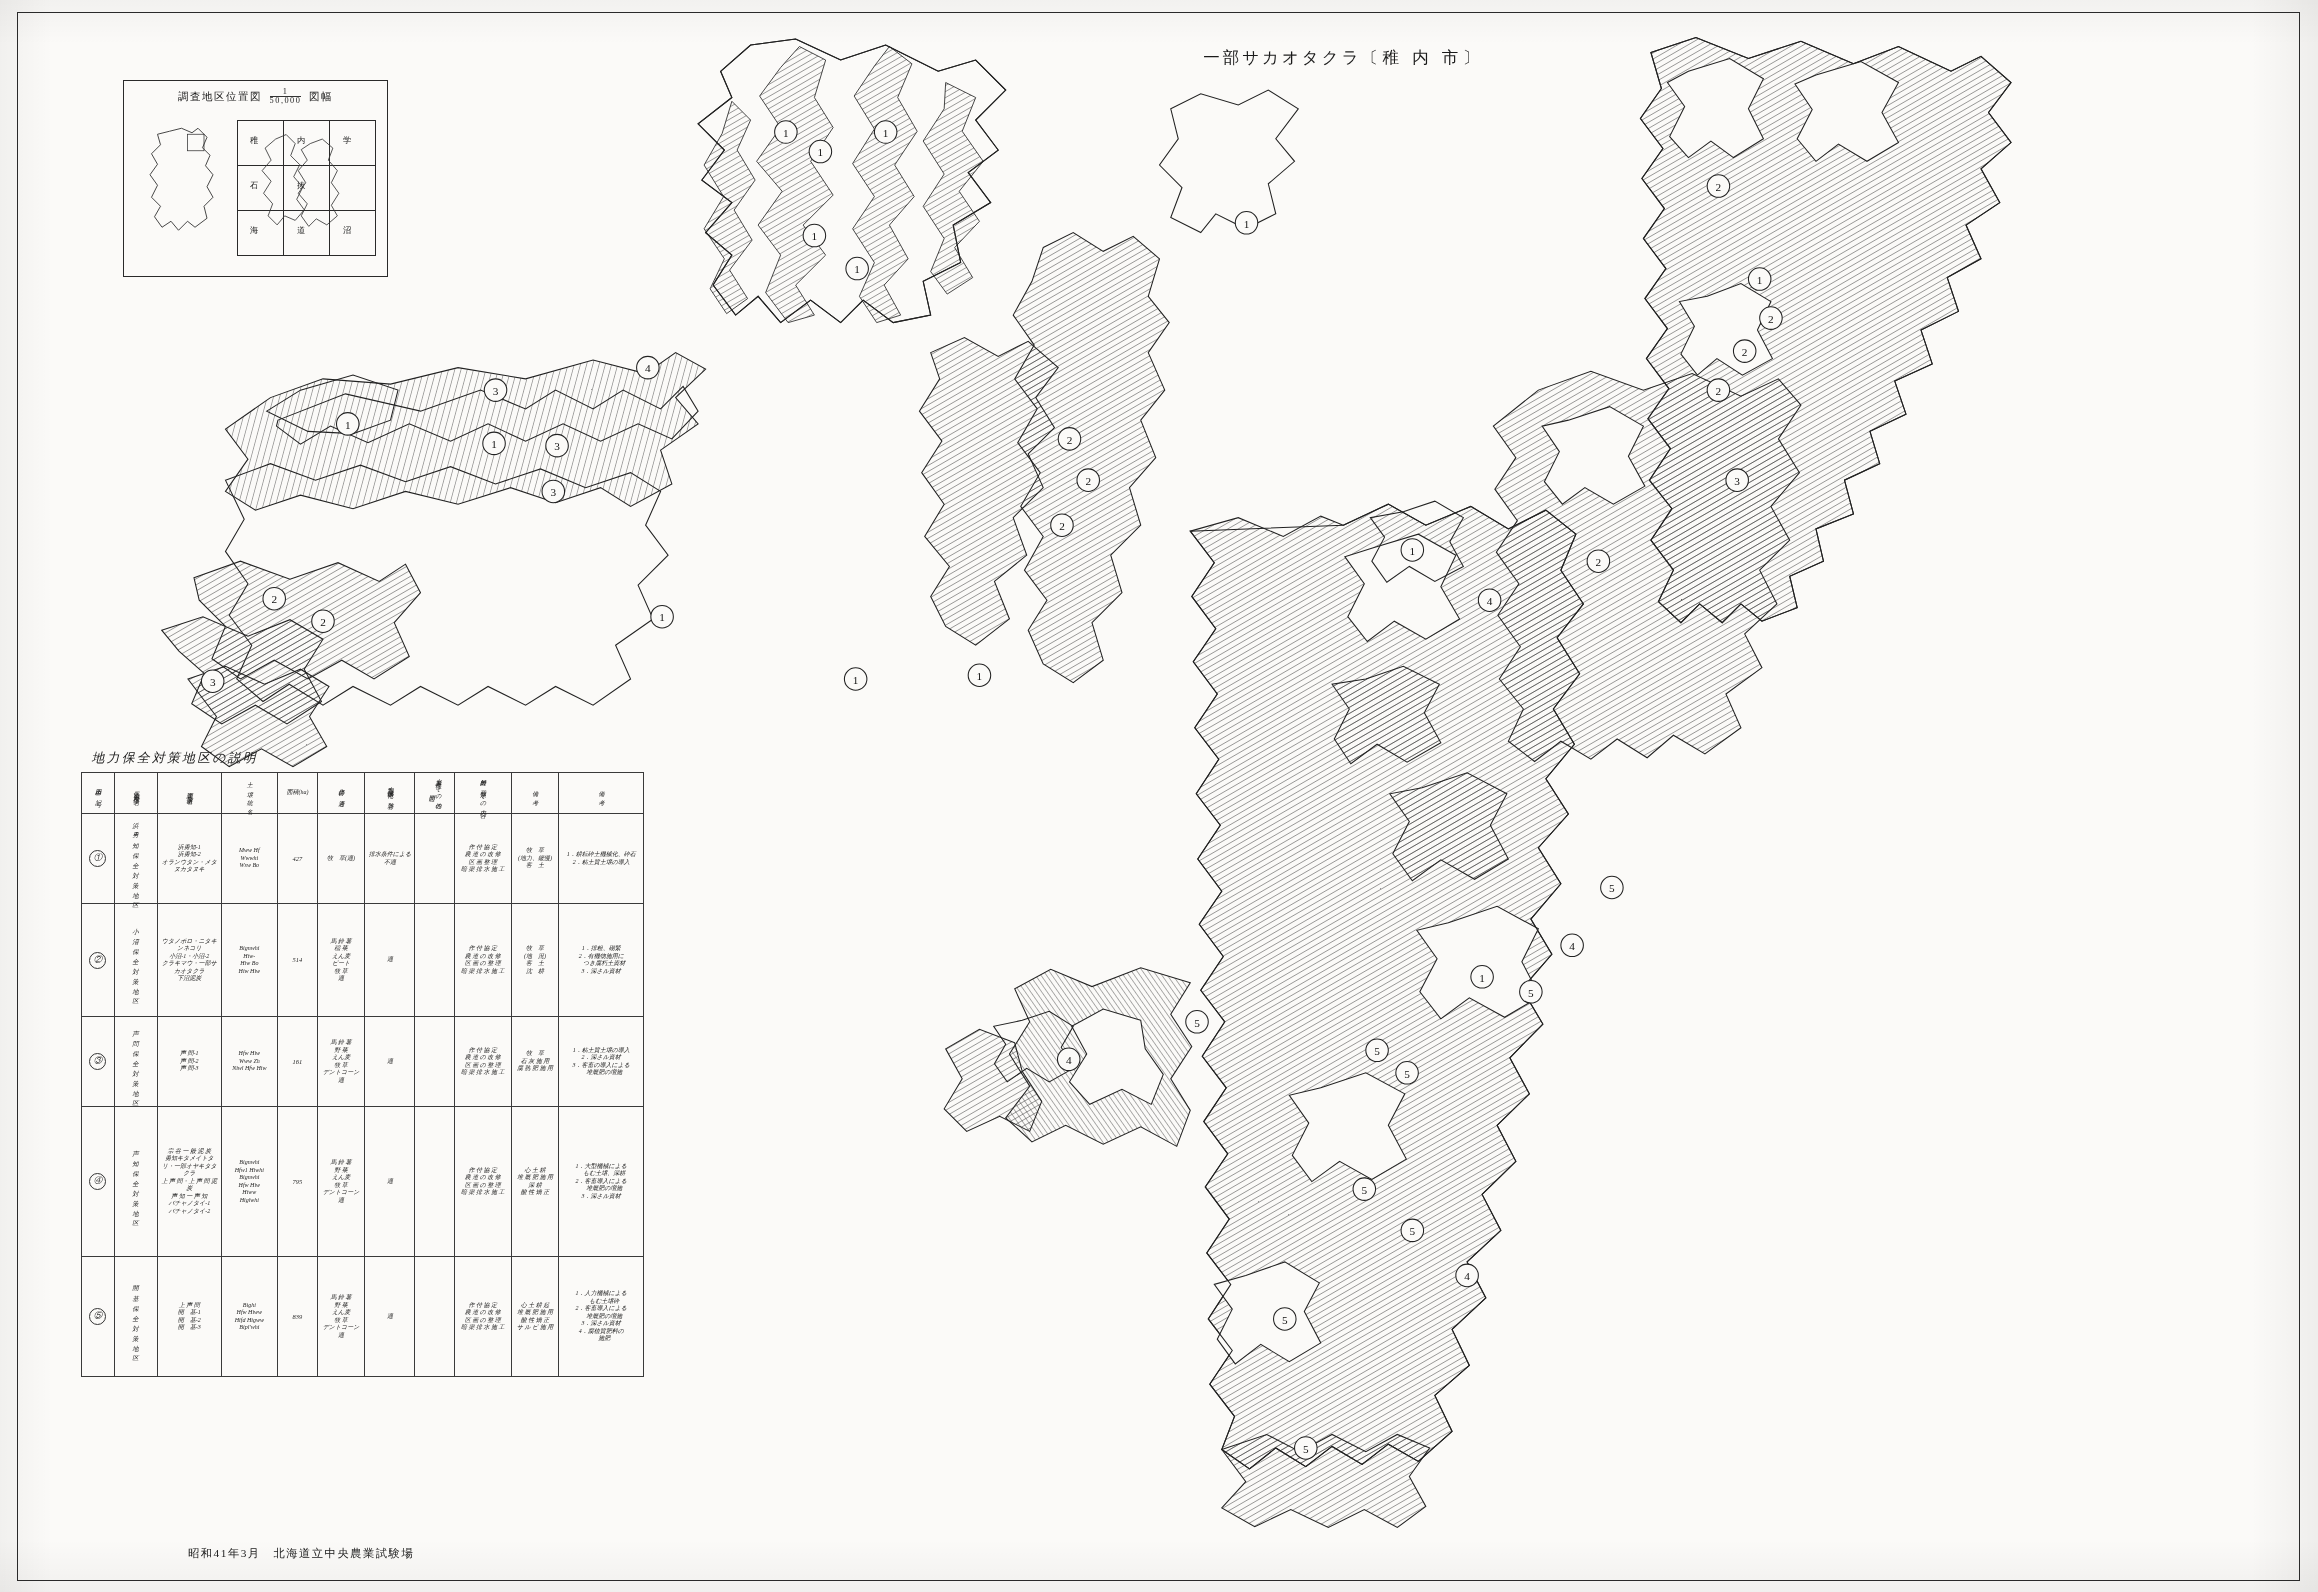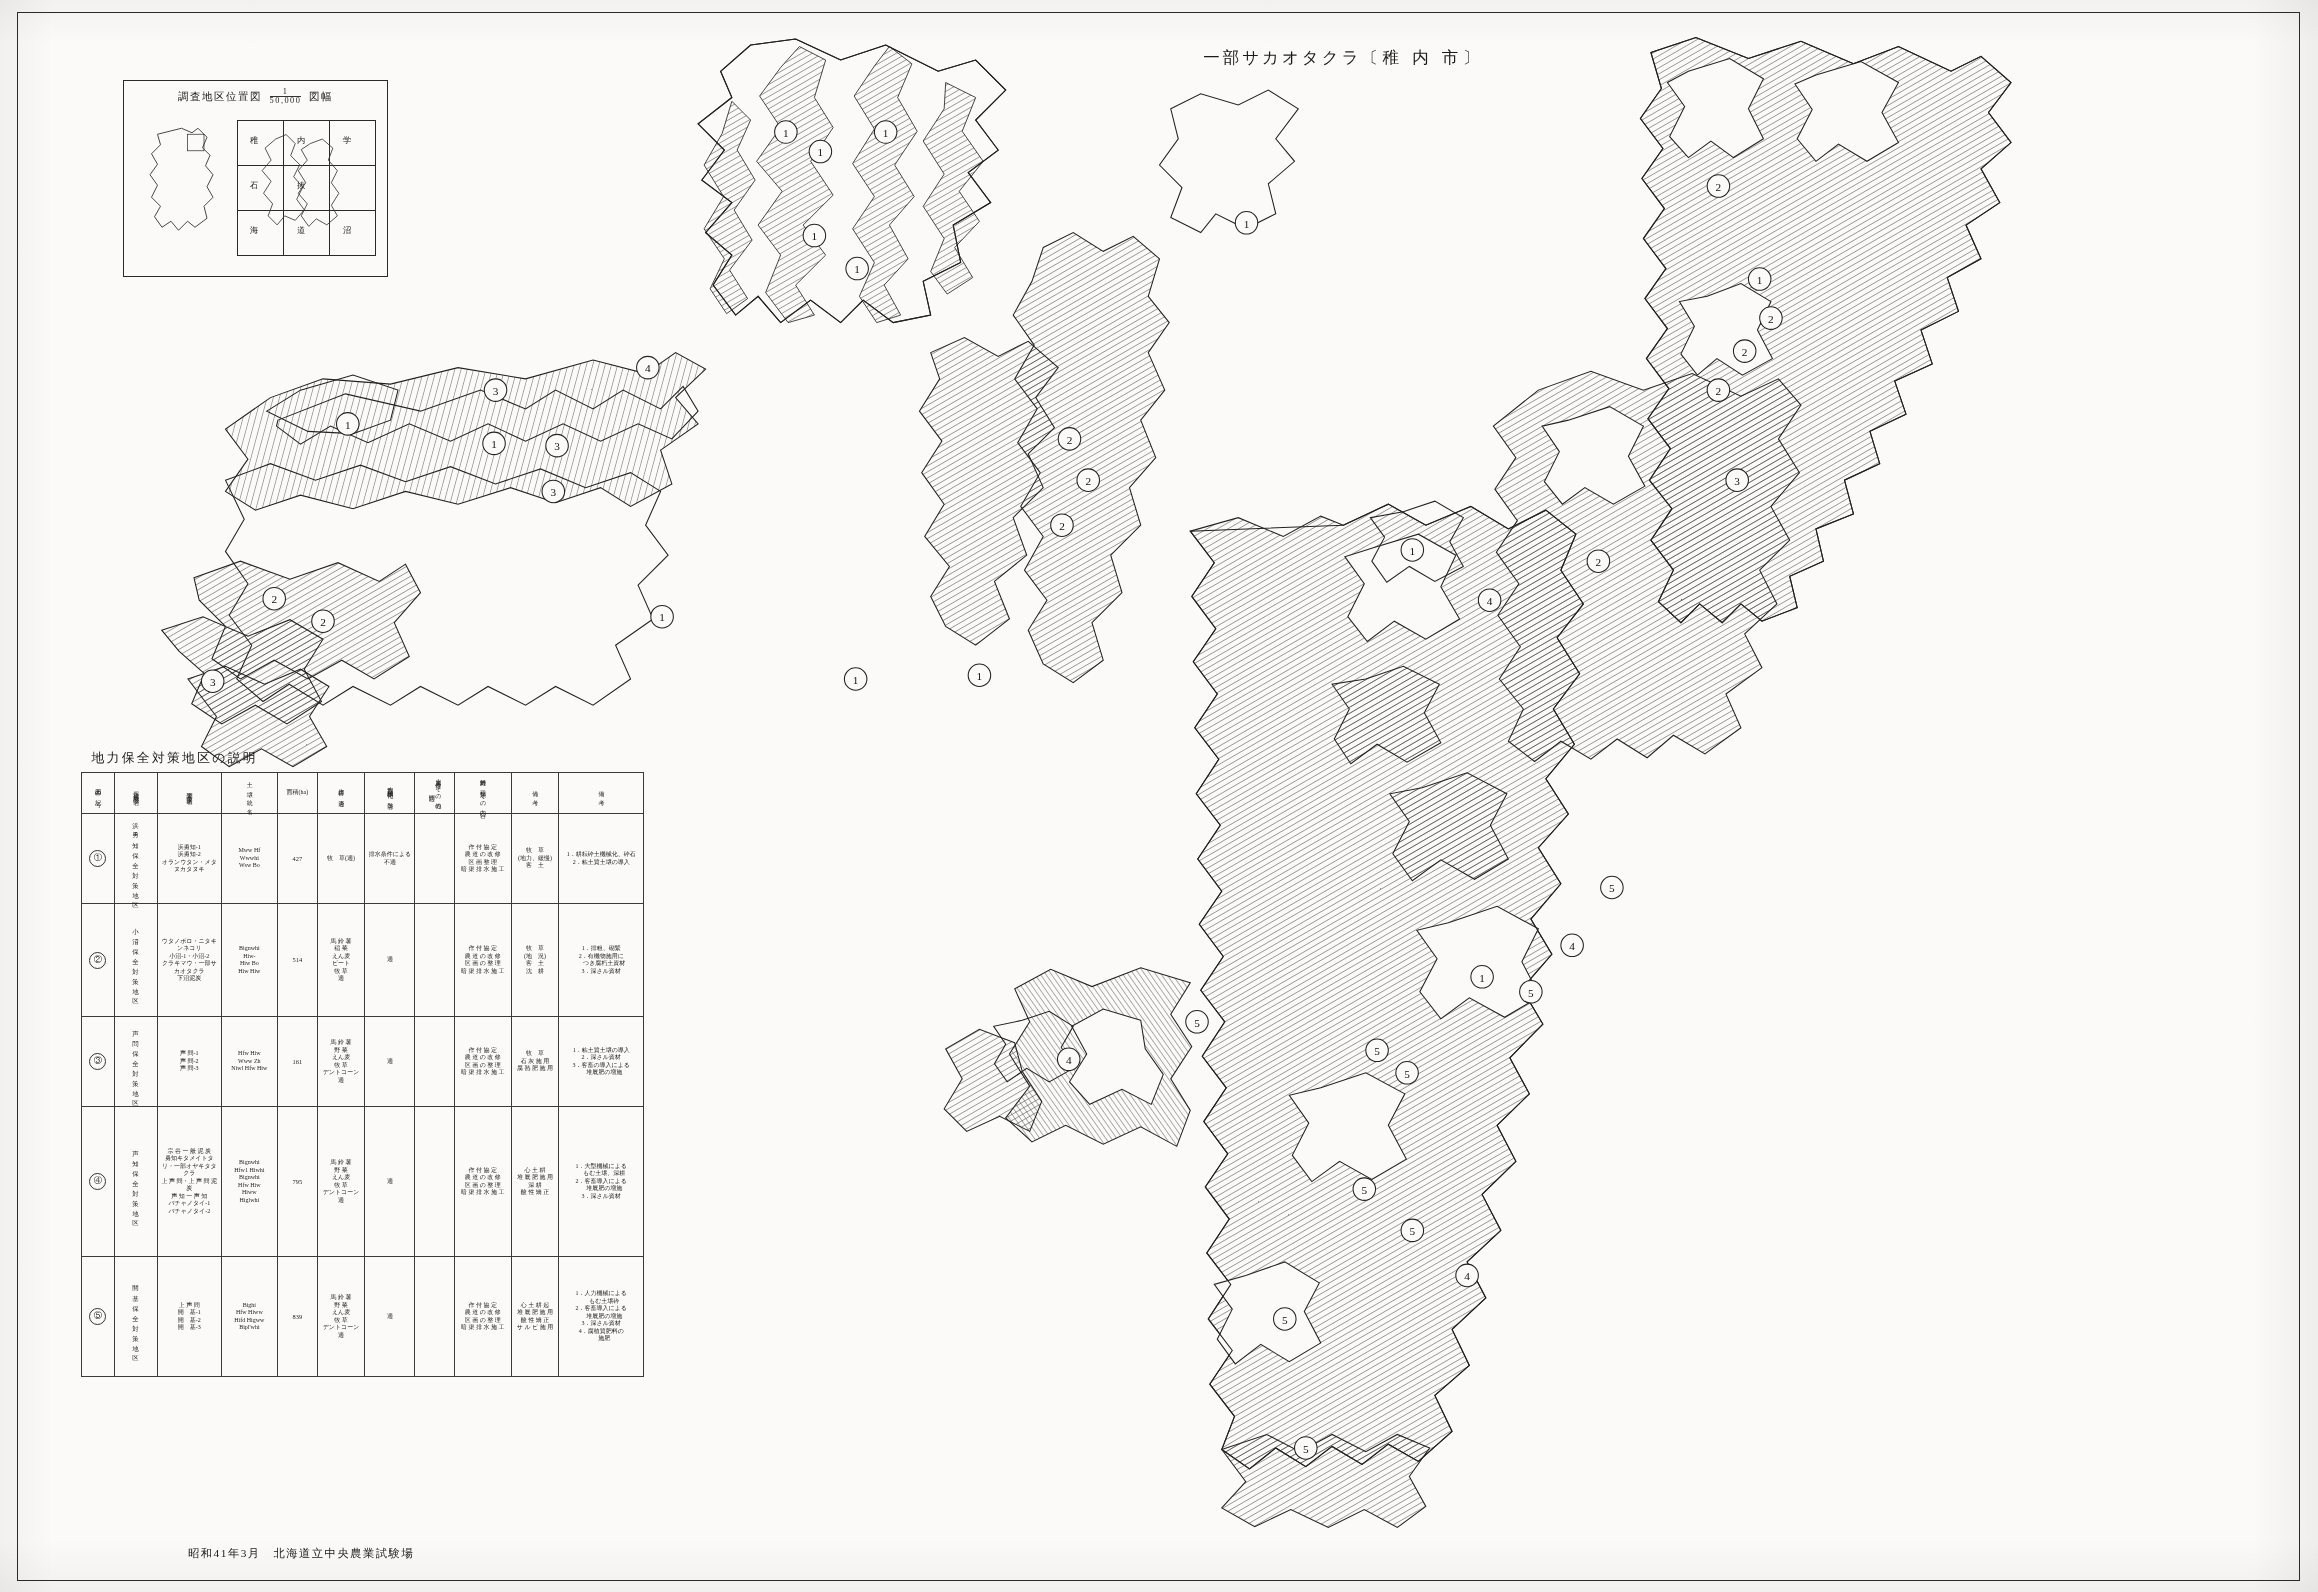--- a/index.html
+++ b/index.html
@@ -55,21 +55,21 @@
     position:absolute;left:13.5px;top:41px;width:90px;height:128px;
   }
   #locator-inner{
     position:absolute;left:113px;top:39px;width:137px;height:134px;
     border:1.1px solid #2a2a2a;
   }
   .loc-grid-v,.loc-grid-h{position:absolute;background:#2a2a2a;}
   .loc-label{position:absolute;font-size:8.3px;letter-spacing:1.5px;color:#222;}
   
   #legend{
-    position:absolute;left:81px;top:750px;width:563px;
+    position:absolute;left:81px;top:750px;width:563px;font-style:italic;
   }
   #legend-caption{
     font-size:12.8px;letter-spacing:2.3px;margin-bottom:4.5px;padding-left:10.5px;
   }
   table.legend-table{
     border-collapse:collapse;width:563px;background:transparent;
     font-size:6.4px;line-height:1.25;
   }
   table.legend-table th, table.legend-table td{
     border:0.8px solid #3a3a3a;

